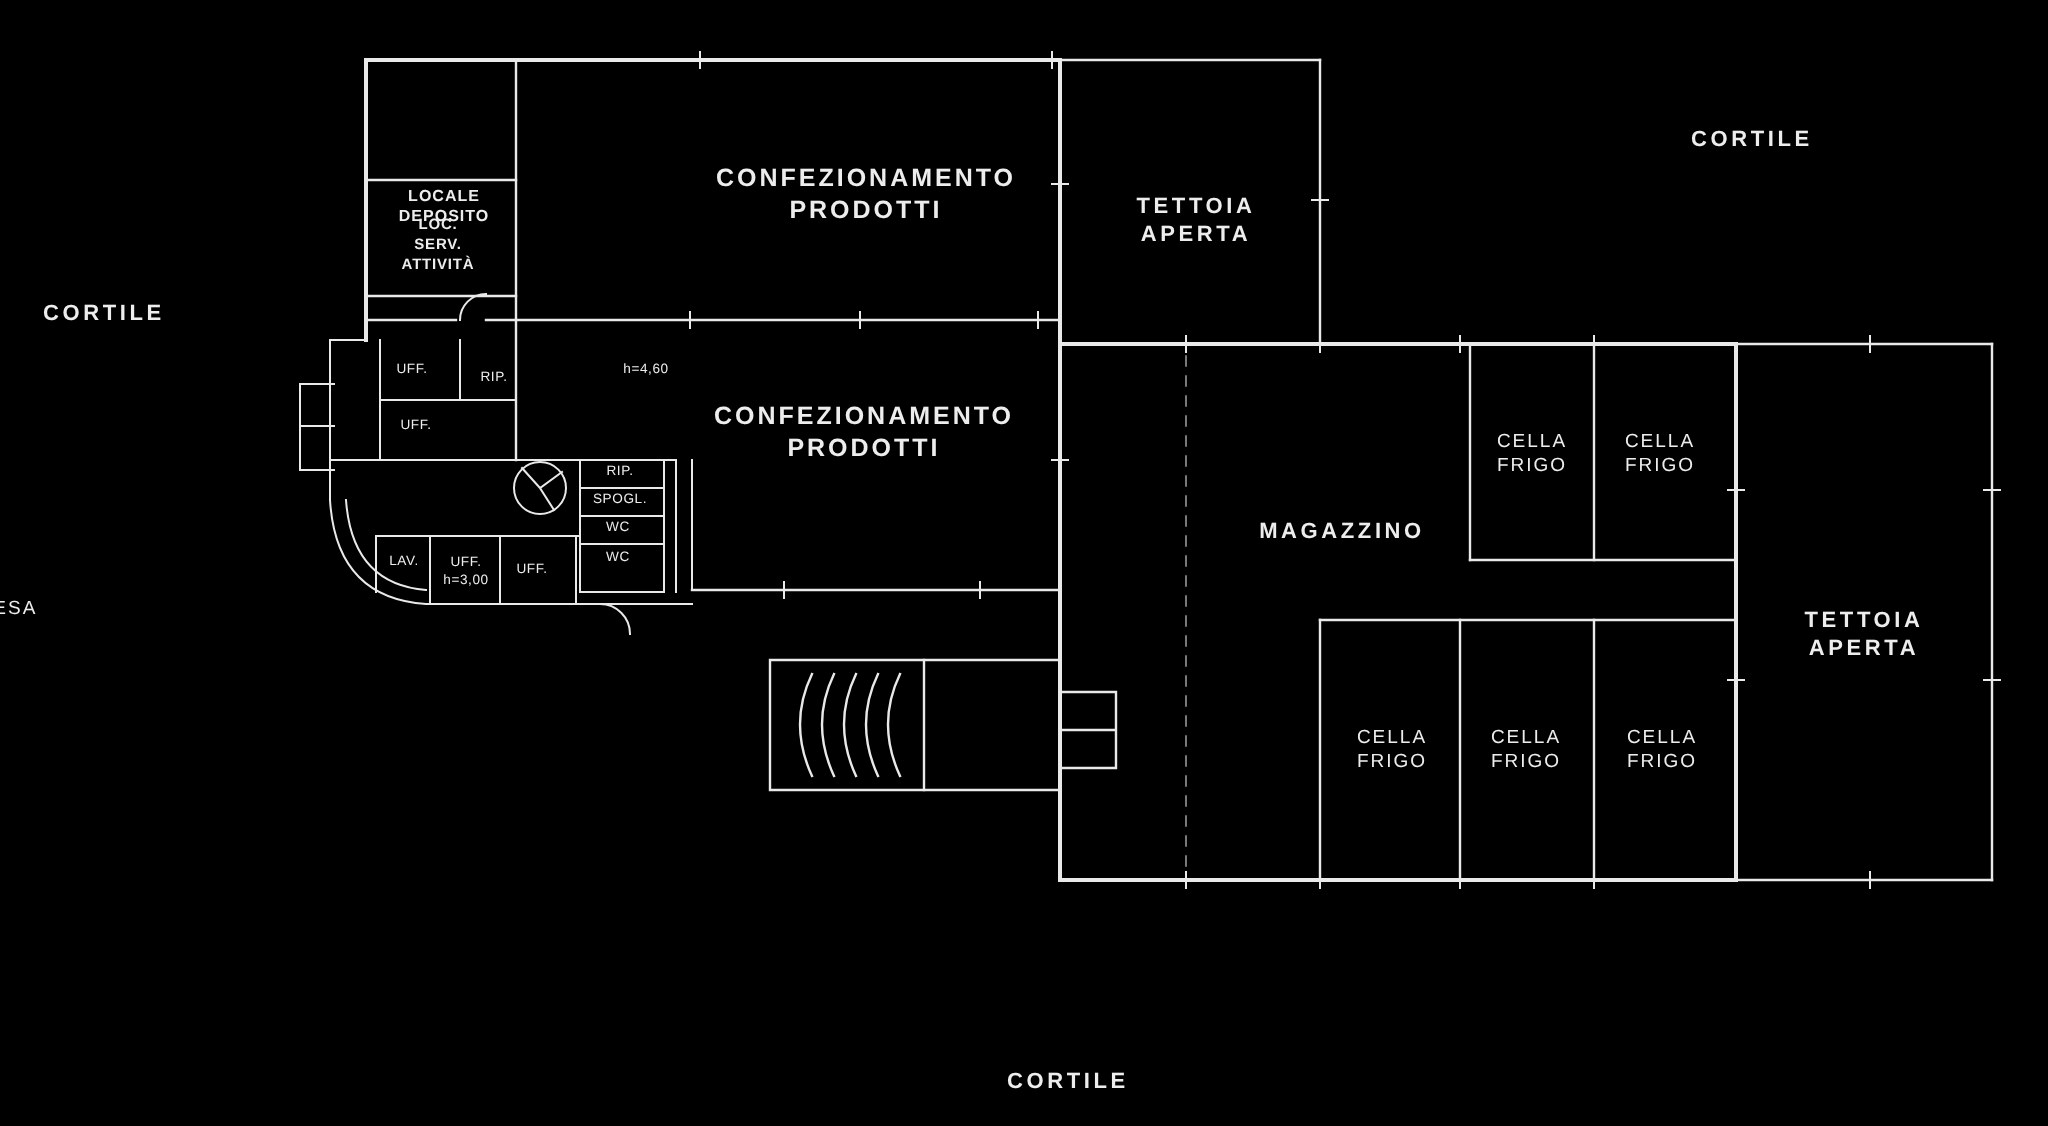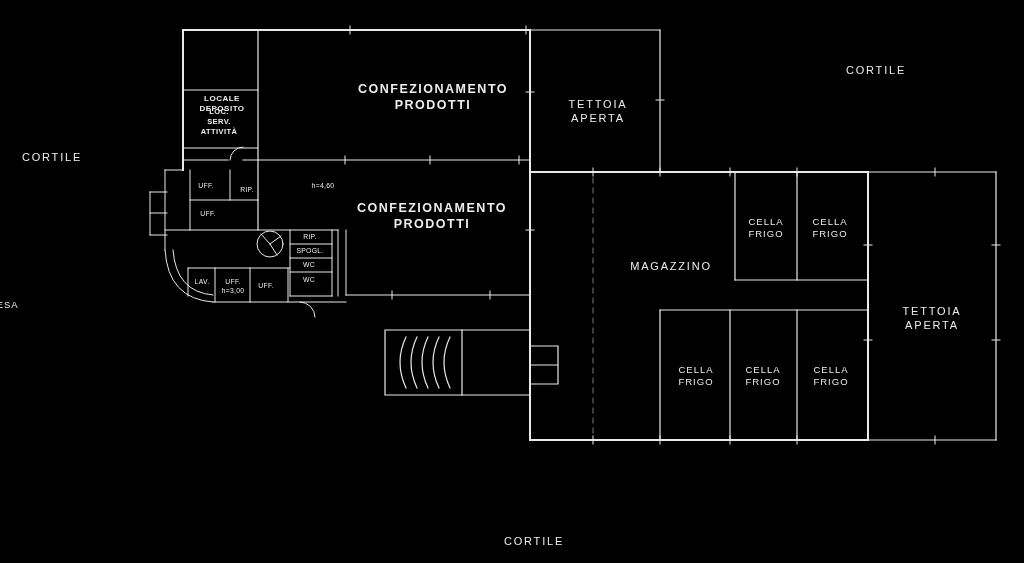--- a/index.html
+++ b/index.html
@@ -8,21 +8,21 @@
   .lbl{
     position:absolute;
     transform:translate(-50%,-50%);
     color:#ededed;
     font-family:"Liberation Sans", sans-serif;
     white-space:pre-line;
     text-align:center;
     line-height:1.3;
   }
   .xl{font-size:12.5px;font-weight:700;letter-spacing:1.5px;margin-left:24px;}
-  .lg{font-size:11px;font-weight:400;letter-spacing:1.8px;}
+  .lg{font-size:11px;font-weight:700;letter-spacing:1.8px;}
   .md{font-size:9.5px;font-weight:400;letter-spacing:1px;}
   .sm{font-size:8px;font-weight:700;letter-spacing:.5px;}
   .xs{font-size:7.5px;font-weight:700;letter-spacing:.4px;}
   .xxs{font-size:6.8px;font-weight:400;letter-spacing:.3px;}
 </style>
 </head>
 <body style="background: rgb(0, 0, 0);">
 
 <div class="stage">
 

